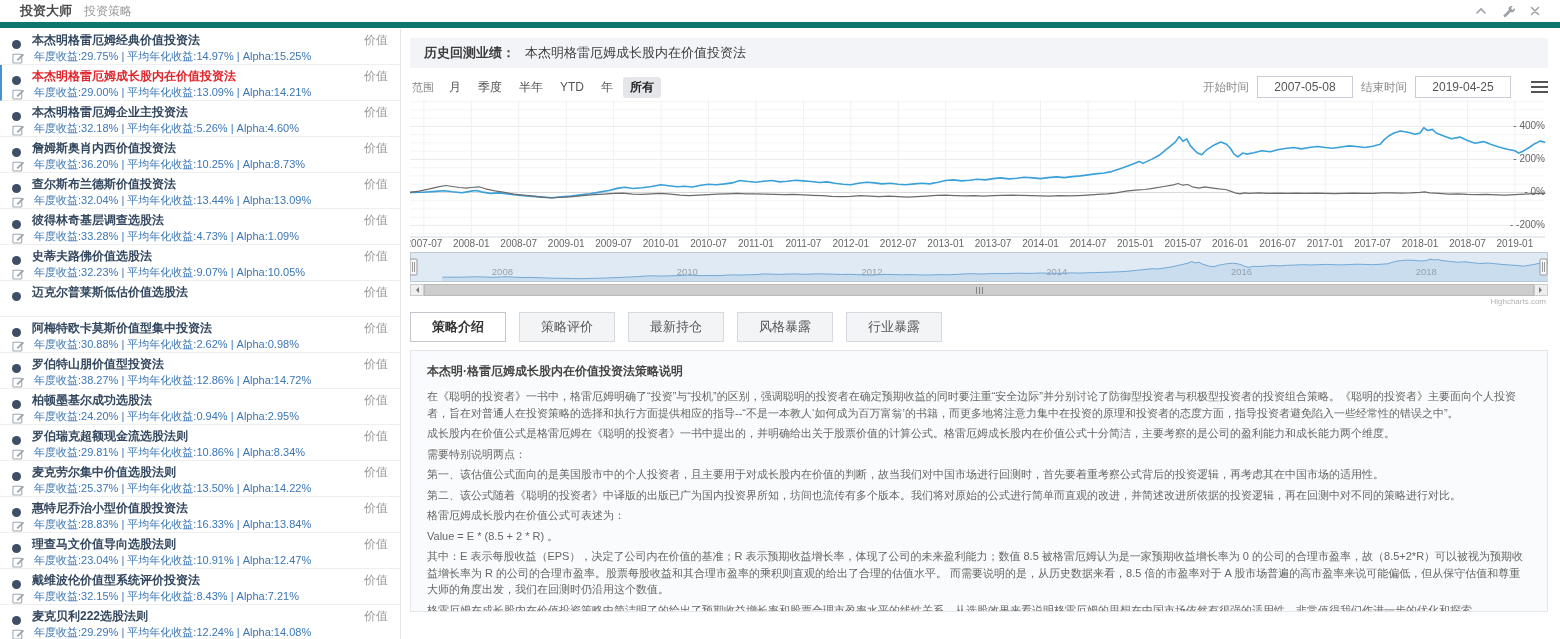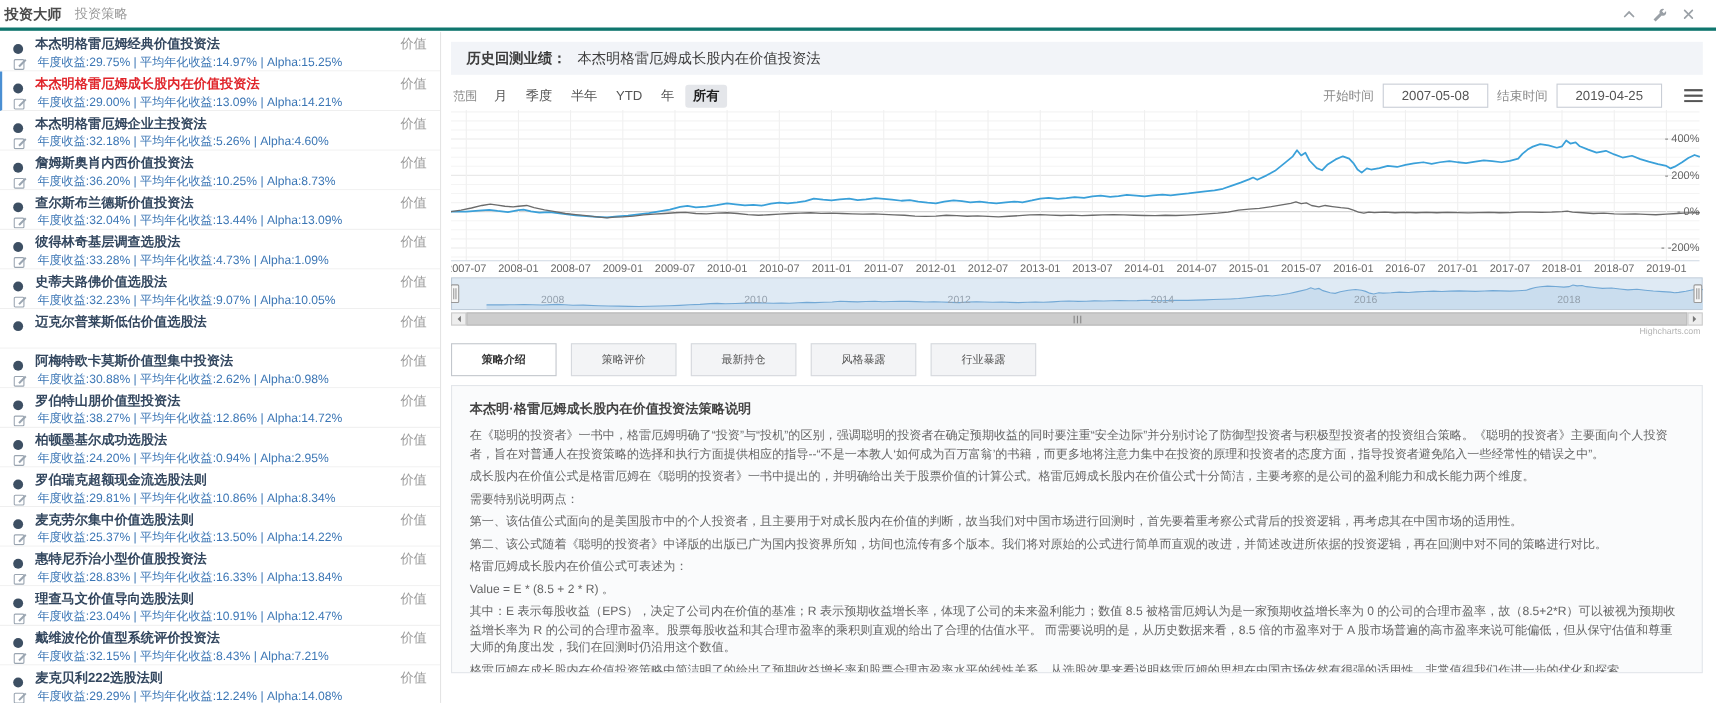--- a/index.html
+++ b/index.html
@@ -1,19 +1,19 @@
 <!DOCTYPE html>
 <html><head>
 <meta charset="utf-8">
 <style>
 *{box-sizing:border-box;margin:0;padding:0;}
 html,body{width:1560px;height:639px;}
 body{position:relative;background:#fff;font-family:"Liberation Sans","DejaVu Sans",sans-serif;overflow:hidden;color:#333;}
 
-.topbar{position:absolute;left:0;top:0;width:1560px;height:28px;border-bottom:3px solid #0f766e;display:flex;align-items:center;padding:0 18px 0 4px;background:#fff;}
+.topbar{position:absolute;left:0;top:0;width:1560px;height:28px;border-bottom:6px solid #0f766e;display:flex;align-items:center;padding:0 18px 0 20px;background:#fff;}
 .bc1{font-size:13px;font-weight:bold;color:#4c4c4c;cursor:pointer;}
 .bc2{font-size:12px;color:#999;margin-left:12px;cursor:pointer;}
 .top-icons{margin-left:auto;display:flex;gap:13px;align-items:center;}
 .ticon{width:14px;height:14px;display:inline-flex;cursor:pointer;}
 
 .sidebar{position:absolute;left:0;top:29px;width:401px;height:610px;border-right:1px solid #e4e4e4;overflow:hidden;background:#fff;}
 .s-item{height:36px;padding:3px 12px 0 12px;border-bottom:1px solid #efefef;cursor:pointer;background:#fff;}
 .s-item.selected{border-left:2px solid #4a8fd3;padding-left:10px;}
 .line1{display:flex;align-items:flex-end;height:17px;}
 .dot{width:9px;height:9px;border-radius:50%;background:#3d4f63;flex:0 0 9px;}
@@ -40,21 +40,21 @@
 .scrollbar{position:absolute;left:0;top:256px;width:1138px;height:12px;}
 .sb-btn{position:absolute;top:0;width:14px;height:12px;background:#eee;border:1px solid #ccc;display:flex;align-items:center;justify-content:center;cursor:pointer;}
 .sb-btn.left{left:0}.sb-btn.right{right:0}
 .arrow{width:0;height:0;border:3px solid transparent;}
 .arrow.l{border-right-color:#777;margin-left:-2px;}
 .arrow.r{border-left-color:#777;margin-right:-2px;}
 .sb-thumb{position:absolute;left:14px;right:14px;top:0;height:12px;background:#cdcdcd;border:1px solid #b9b9b9;display:flex;align-items:center;justify-content:center;gap:2px;cursor:grab;}
 .sb-thumb i{display:block;width:1px;height:7px;background:#858585;}
 .credits{position:absolute;right:4px;top:269px;font-size:8px;color:#b3b3b3;}
 .tabs{position:absolute;left:0;top:284px;display:flex;gap:13px;}
-.tab{min-width:96px;height:30px;border:1px solid #d6d9de;background:#f3f4f6;color:#555;font-size:10px;display:flex;align-items:center;justify-content:center;cursor:pointer;padding:0 18px;font-family:inherit;}
+.tab{min-width:96px;height:30px;border:1px solid #d6d9de;background:#f3f4f6;color:#555;font-size:13px;display:flex;align-items:center;justify-content:center;cursor:pointer;padding:0 18px;font-family:inherit;}
 .tab.active{background:#fff;border-color:#c3c7cd;color:#333;font-weight:bold;}
 .desc{position:absolute;left:0;top:322px;width:1138px;height:262px;border:1px solid #e3e6ea;background:#fafbfc;padding:12px 16px;overflow:hidden;}
 .desc h3{font-size:12px;color:#444;margin-bottom:8px;font-weight:bold;}
 .desc p{font-size:11px;color:#666;line-height:1.5;margin-bottom:4px;}
 .axlbl{font-size:10px;fill:#666;}
 .navlbl{font-size:9.5px;fill:#9aa3ad;}
 </style>
 </head>
 <body>
 

